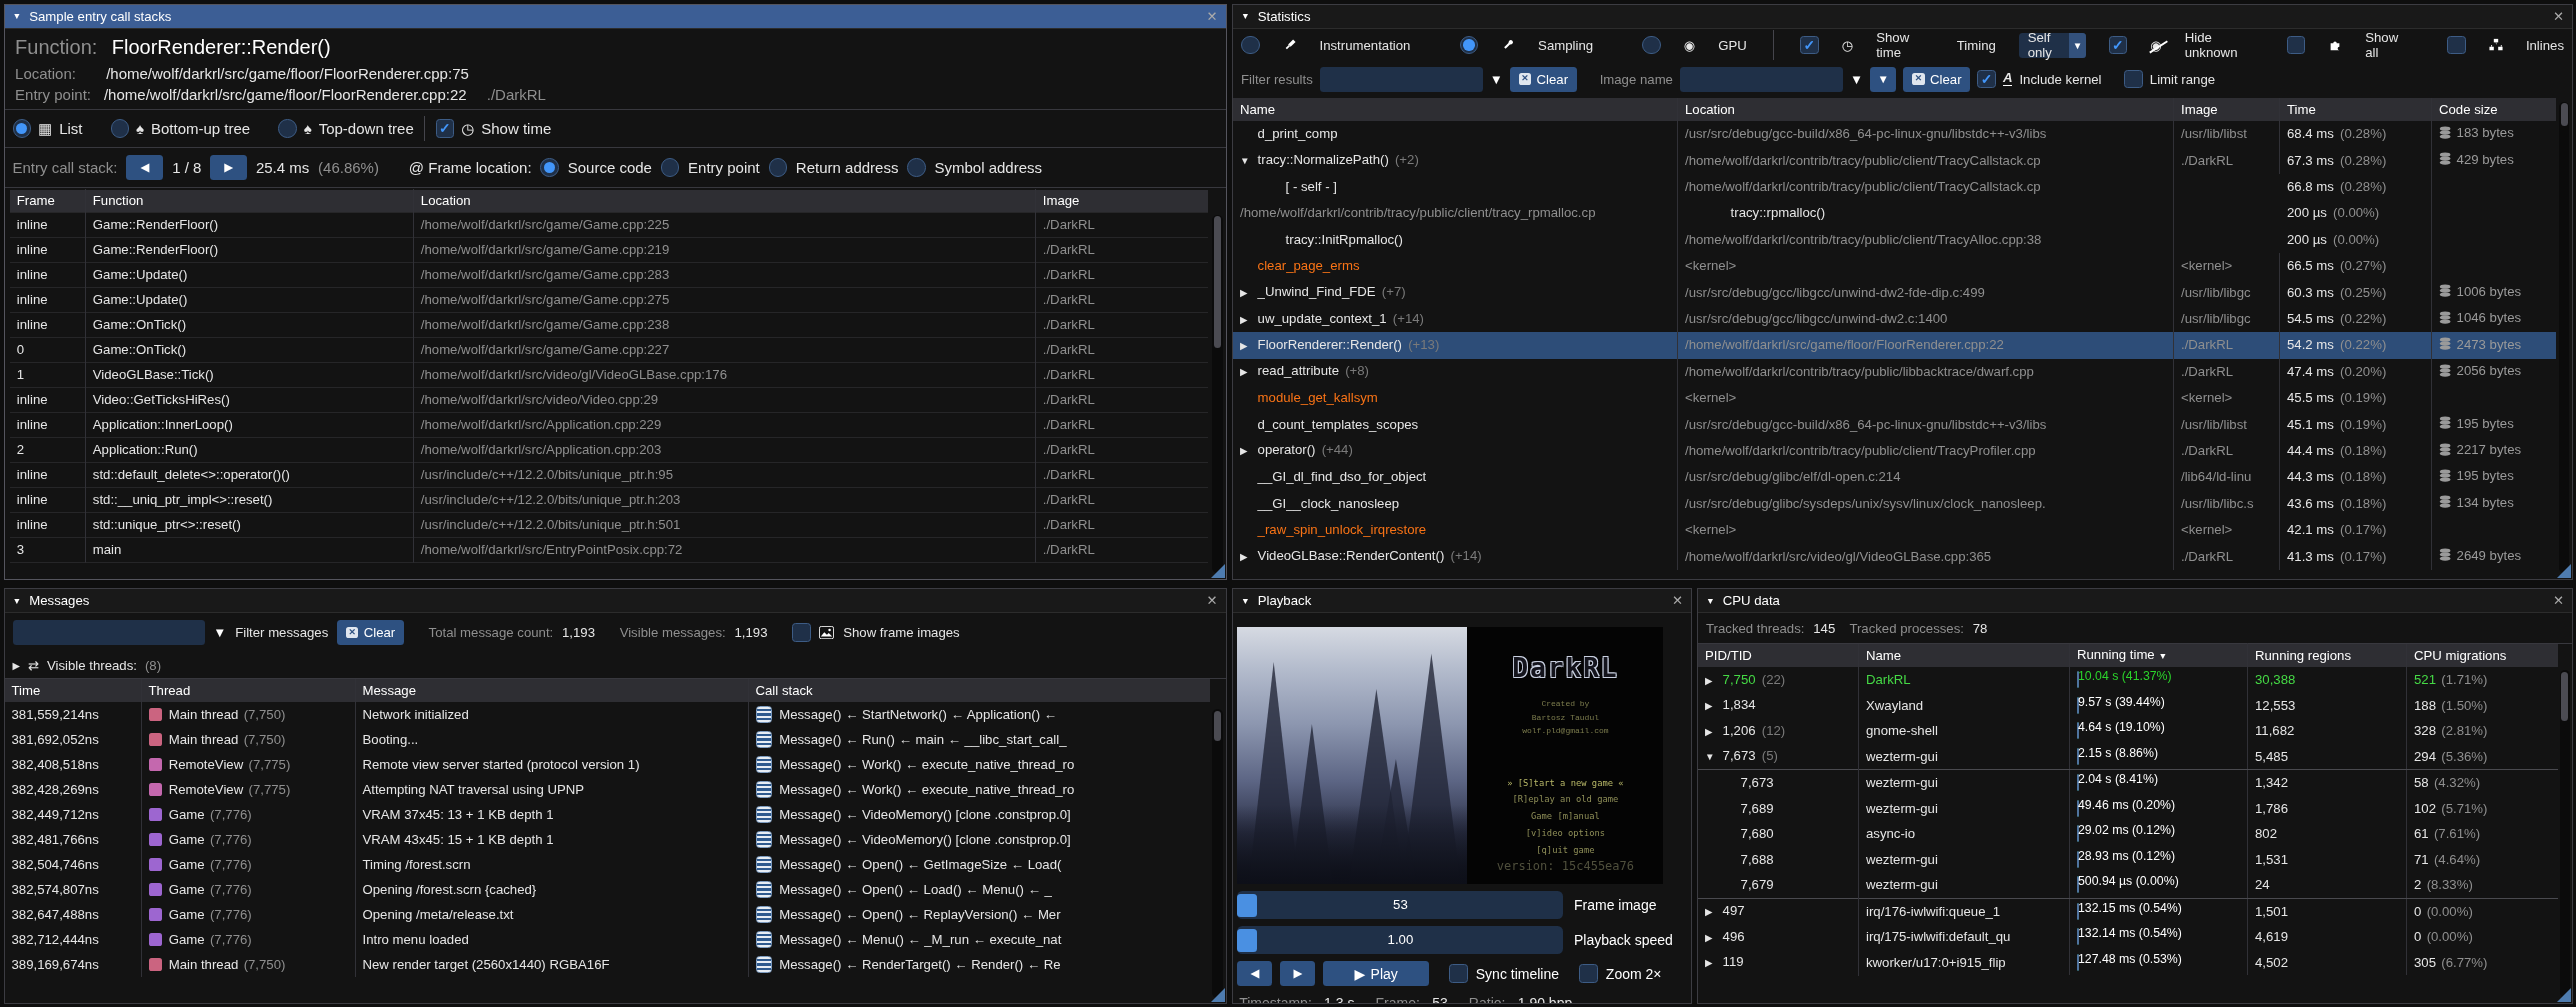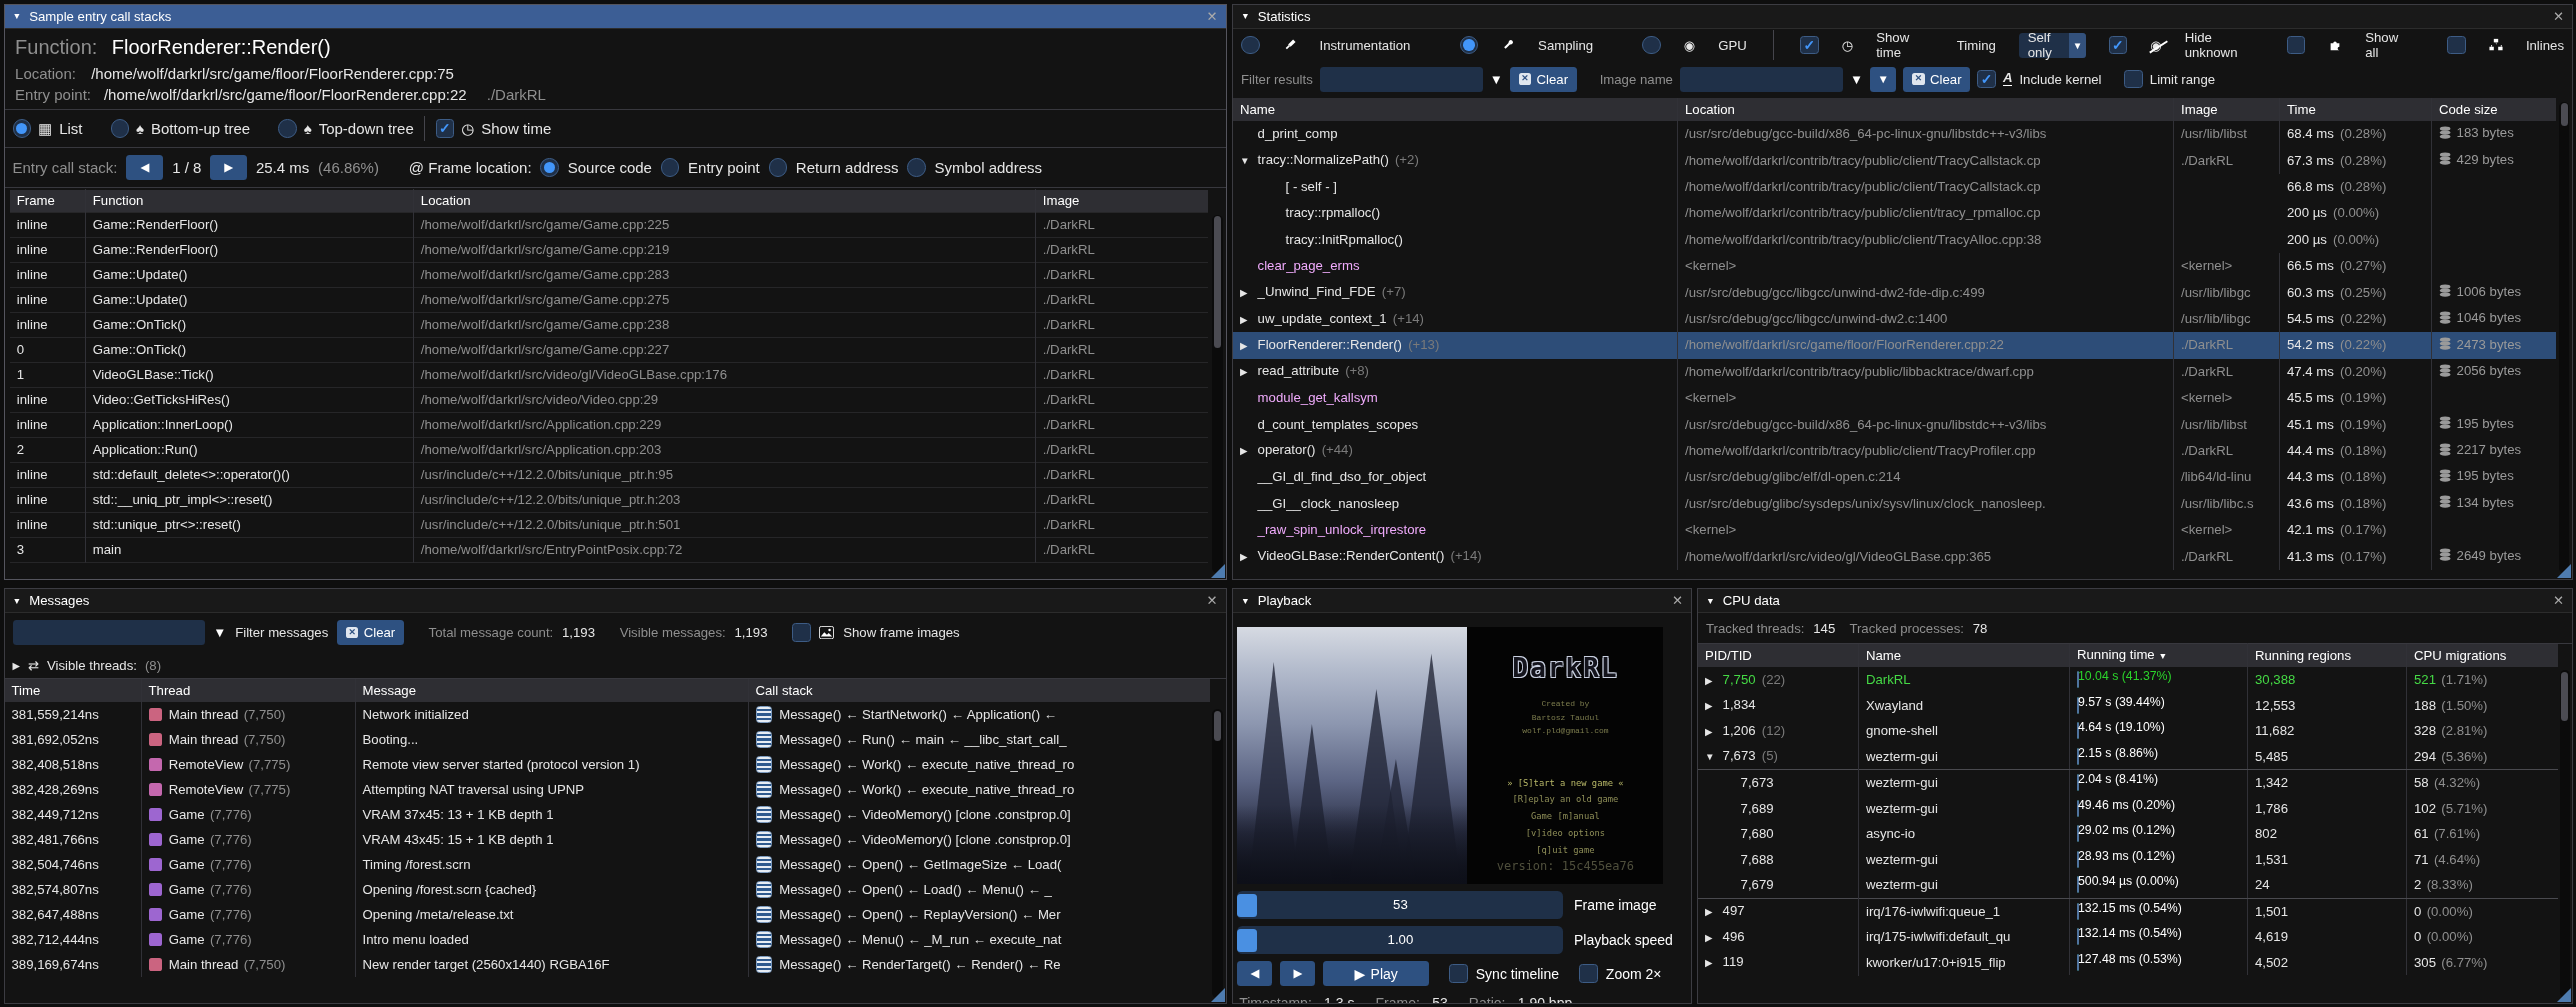--- a/index.html
+++ b/index.html
@@ -43,21 +43,21 @@
   .stats-grid{height:26.4px;line-height:26.4px;}
   .msg-grid{height:25px;line-height:25px;}
   .cpu-grid{height:25.5px;line-height:25.5px;}
   .thead.calls-grid,.thead.msg-grid,.thead.cpu-grid,.thead.stats-grid{height:23px;line-height:23px;}
   .calls-grid .cell{border-bottom:0.9px solid #262628;}
   .path{color:#8f8f8f;}
   
   .arrow{display:inline-block;width:17.6px;color:#e6e6e6;font-size:9.7px;}
   .sfx{color:#7a7a7a;margin-left:6.2px;}
   .srow.selected{background:#2d4d78;}
-  .srow.kernel .nm{color:#f0abfc;}
+  .srow.kernel .nm{color:#f97316;}
   .srow.child .name-cell{padding-left:35px;}
   .srow .pct,.crow .pct{color:#8f8f8f;margin-left:6.2px;}
   .dbicon{display:inline-block;vertical-align:-1.8px;margin-right:5.3px;}
   .size-txt{color:#9a9a9a;}
   
   .chip{display:inline-block;width:13.2px;height:13.2px;border-radius:2.6px;vertical-align:-1.8px;margin-right:7px;}
   .tid{color:#8f8f8f;margin-left:5.3px;}
   .cs-icon{display:inline-block;width:16.7px;height:16.7px;border-radius:3.5px;vertical-align:-3.5px;margin-right:7px;
      background:repeating-linear-gradient(180deg,#e8eef5 0 1.8px,#2e5a8f 1.8px 4.4px);border:0.9px solid #7d9cc0;box-sizing:border-box;}
   
@@ -110,21 +110,21 @@
       <span class="tb-arrow">▼</span>
       <span class="tb-title">Sample entry call stacks</span>
       <span class="tb-x">✕</span>
     </div>
     <div style="padding:7px 10.6px 0;font-size:20px;">
       <span class="gray">Function:</span>
       <span style="color:#fff;margin-left:8.8px;">FloorRenderer::Render()</span>
     </div>
     <div style="padding:6.2px 10.6px 0;font-size:15px;">
       <span class="gray">Location:</span>
-      <span style="margin-left:11px;">/home/wolf/darkrl/src/game/floor/FloorRenderer.cpp:75</span>
+      <span style="margin-left:26px;">/home/wolf/darkrl/src/game/floor/FloorRenderer.cpp:75</span>
     </div>
     <div style="padding:4.4px 10.6px 1.8px;font-size:15px;">
       <span class="gray">Entry point:</span>
       <span style="margin-left:8.8px;">/home/wolf/darkrl/src/game/floor/FloorRenderer.cpp:22</span>
       <span class="gray" style="margin-left:16px;">./DarkRL</span>
     </div>
     <div class="sep"></div>
     <div class="trow" style="height:28px;font-size:15px;gap:7px;">
       <span class="radio sel"></span>
       <span class="icon">▦</span>
@@ -385,22 +385,22 @@
                 </svg></span><span class="size-txt">429 bytes</span></div>
           </div>
           <div class="grid stats-grid srow child nosize">
             <div class="cell name-cell"><span class="arrow"></span><span class="nm">[ - self - ]</span><span class="sfx"></span></div>
             <div class="cell path">/home/wolf/darkrl/contrib/tracy/public/client/TracyCallstack.cp</div>
             <div class="cell path"></div>
             <div class="cell"><span>66.8 ms</span><span class="pct">(0.28%)</span></div>
             <div class="cell" style="border-right:none;"><span class="size-txt"></span></div>
           </div>
           <div class="grid stats-grid srow child nosize">
+            <div class="cell path">/home/wolf/darkrl/contrib/tracy/public/client/tracy_rpmalloc.cp</div>
             <div class="cell name-cell"><span class="arrow"></span><span class="nm">tracy::rpmalloc()</span><span class="sfx"></span></div>
-            <div class="cell path">/home/wolf/darkrl/contrib/tracy/public/client/tracy_rpmalloc.cp</div>
             <div class="cell path"></div>
             <div class="cell"><span>200 µs</span><span class="pct">(0.00%)</span></div>
             <div class="cell" style="border-right:none;"><span class="size-txt"></span></div>
           </div>
           <div class="grid stats-grid srow child nosize">
             <div class="cell name-cell"><span class="arrow"></span><span class="nm">tracy::InitRpmalloc()</span><span class="sfx"></span></div>
             <div class="cell path">/home/wolf/darkrl/contrib/tracy/public/client/TracyAlloc.cpp:38</div>
             <div class="cell path"></div>
             <div class="cell"><span>200 µs</span><span class="pct">(0.00%)</span></div>
             <div class="cell" style="border-right:none;"><span class="size-txt"></span></div>

